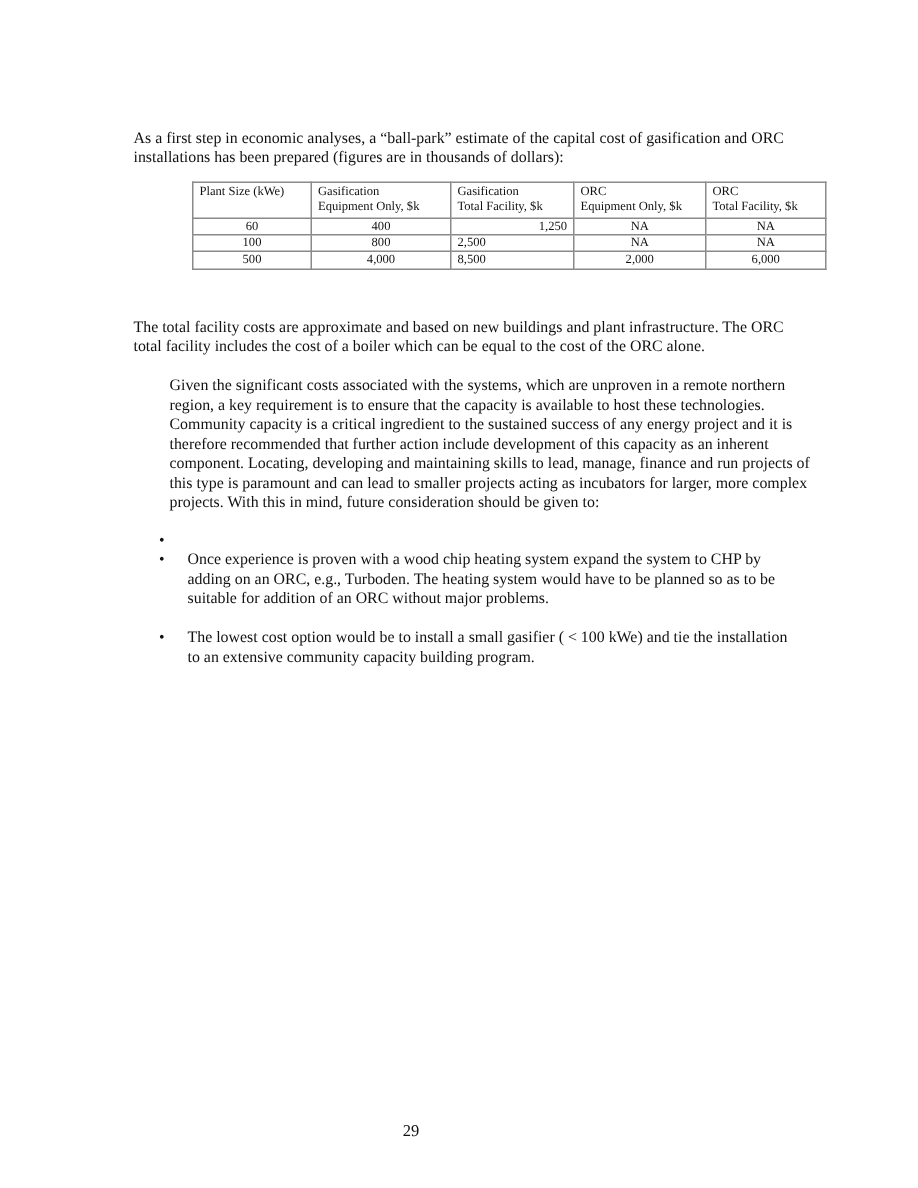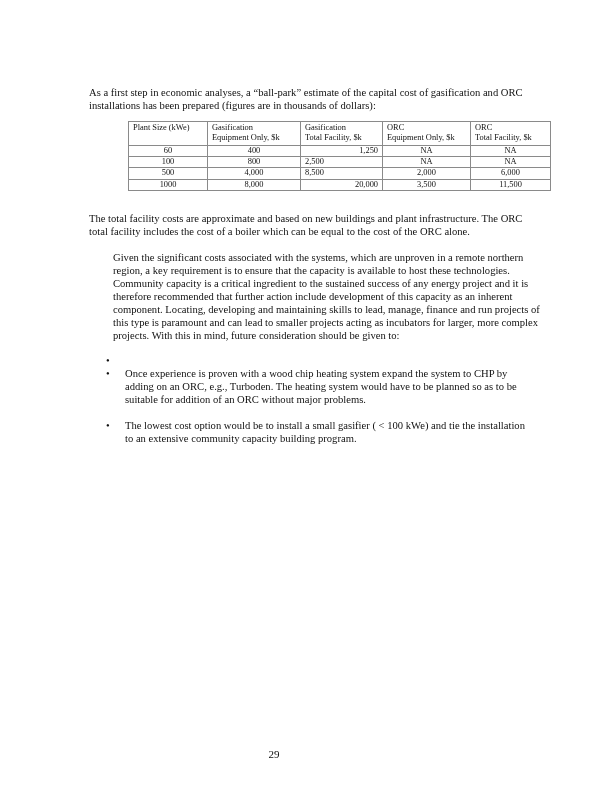--- a/index.html
+++ b/index.html
@@ -60,27 +60,20 @@
         <td>NA</td>
         <td>NA</td>
       </tr>
       <tr>
         <td>500</td>
         <td>4,000</td>
         <td style="text-align:left">8,500</td>
         <td>2,000</td>
         <td>6,000</td>
       </tr>
-      <tr>
-        <td>1000</td>
-        <td>8,000</td>
-        <td style="text-align:right">20,000</td>
-        <td>3,500</td>
-        <td>11,500</td>
-      </tr>
     </tbody>
   </table>
 
   <p class="para p2">The total facility costs are approximate and based on new buildings and plant infrastructure. The ORC total facility includes the cost of a boiler which can be equal to the cost of the ORC alone.</p>
 
   <p class="para p3">Given the significant costs associated with the systems, which are unproven in a remote northern region, a key requirement is to ensure that the capacity is available to host these technologies. Community capacity is a critical ingredient to the sustained success of any energy project and it is therefore recommended that further action include development of this capacity as an inherent component. Locating, developing and maintaining skills to lead, manage, finance and run projects of this type is paramount and can lead to smaller projects acting as incubators for larger, more complex projects. With this in mind, future consideration should be given to:</p>
 
   <ul class="bullets">
     <li>
       <span class="dot">•</span>

